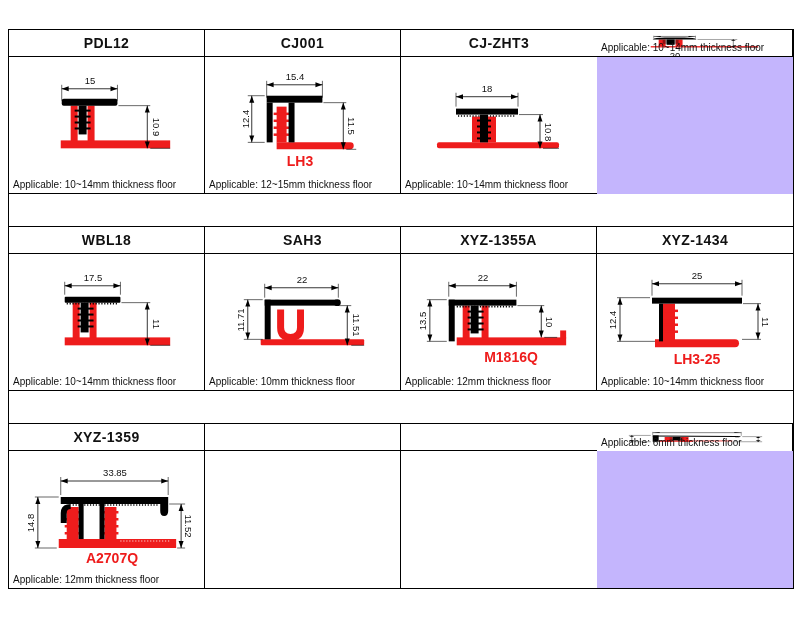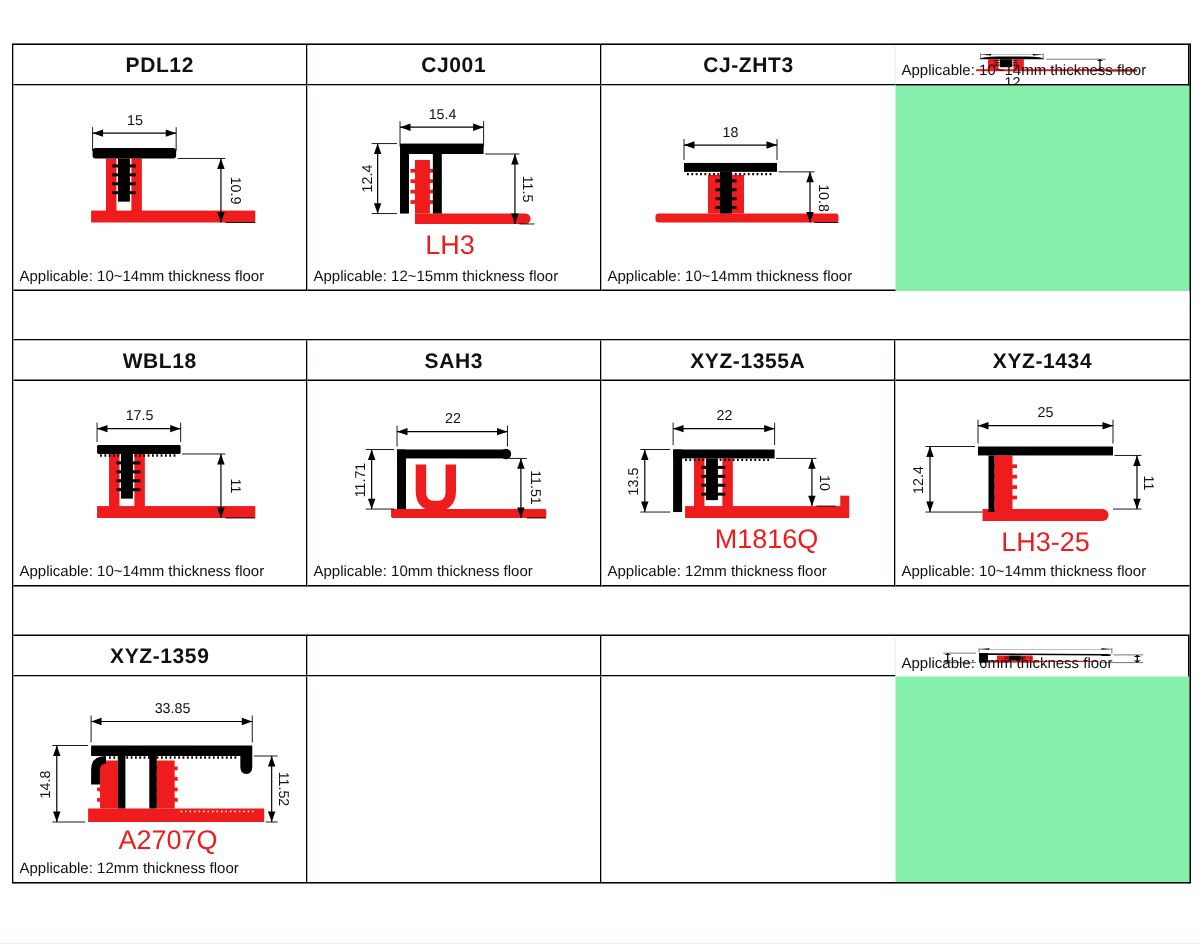--- a/index.html
+++ b/index.html
@@ -3,41 +3,41 @@
 <meta charset="utf-8">
 <style>
   html,body{margin:0;padding:0;}
   body{width:800px;height:629px;background:#fff;overflow:hidden;
        font-family:"Liberation Sans",sans-serif;color:#111;}
   :root{--red:#ee1c1c;--blk:#000;}
   .sheet{position:relative;width:800px;height:629px;background:#fff;}
   .grid{position:absolute;left:8px;top:29px;width:786px;
         display:grid;grid-template-columns:repeat(4,1fr);
         grid-template-rows:27px 137px 33px 27px 137px 33px 27px 137px;
-        border:1.6px solid #000;box-sizing:border-box;background:#86efac;}
+        border:1.6px solid #000;box-sizing:border-box;background:#c4b5fd;}
   .hc,.cc{border-right:1.4px solid #000;border-bottom:1.4px solid #000;
           box-sizing:border-box;position:relative;overflow:hidden;background:#fff;}
   .lastcol{border-right:none;}
   .nob{border-bottom:none;}
   .sp{grid-column:1/-1;border-bottom:1.4px solid #000;box-sizing:border-box;background:#fff;}
   .hc{display:flex;align-items:center;justify-content:center;
       font-size:14px;font-weight:700;letter-spacing:.4px;}
   .draw{position:absolute;left:0;top:0;width:100%;height:100%;}
   .blk{fill:var(--blk);}
   .red{fill:var(--red);}
   .redln{stroke:var(--red);fill:none;}
   .dl{stroke:#000;stroke-width:.8;}
   .el{stroke:#000;stroke-width:.6;}
   .dot{stroke:#000;stroke-width:1.6;stroke-dasharray:1.2 1.7;fill:none;}
   .wdot{stroke:#fff;stroke-width:1;stroke-dasharray:1 2;fill:none;}
   .dim{position:absolute;font-size:9.5px;color:#111;white-space:nowrap;line-height:1;}
   .dh{transform:translateX(-50%);}
   .dvl{transform:translate(-50%,-50%) rotate(-90deg);}
   .dvr{transform:translate(-50%,-50%) rotate(90deg);}
-  .plabel{position:absolute;font-size:18px;font-weight:400;color:var(--red);
+  .plabel{position:absolute;font-size:14px;font-weight:700;color:var(--red);
           transform:translateX(-50%);white-space:nowrap;line-height:1;}
   .app{position:absolute;left:4px;bottom:3px;font-size:10px;color:#111;white-space:nowrap;}
 </style>
 </head>
 <body style="background: rgb(255, 255, 255);">
 
 <div class="sheet">
 <div class="grid">
 
   <div class="hc">
@@ -66,21 +66,21 @@
           <rect class="blk" x="66" y="60" width="16" height="2"></rect>
           <rect class="blk" x="66" y="66" width="16" height="2"></rect>
           <rect class="blk" x="66" y="72" width="16" height="2"></rect>
       <line class="el" x1="57" y1="46" x2="57" y2="30"></line>
           <line class="el" x1="99" y1="46" x2="99" y2="30"></line>
       <line class="dl" x1="57" y1="34" x2="99" y2="34" marker-start="url(#m1)" marker-end="url(#m1)"></line>
       <line class="el" x1="101" y1="50" x2="141" y2="50"></line>
           <line class="el" x1="162" y1="92" x2="141" y2="92"></line>
       <line class="dl" x1="137" y1="50" x2="137" y2="92" marker-start="url(#m1)" marker-end="url(#m1)"></line>
     </svg>
-    <span class="dim dh" style="left:78px;top:21px">12</span>
+    <span class="dim dh" style="left:78px;top:21px">20</span>
     <span class="dim dvr" style="left:145px;top:71px">10.9</span>
     <span class="app">Applicable: 10~14mm thickness floor</span>
   </div>
 
   <div class="cc">
     <svg class="draw" viewBox="0 0 196 137" preserveAspectRatio="none">
       <defs>
             <marker id="m2" markerUnits="userSpaceOnUse" markerWidth="8" markerHeight="6" refX="7.5" refY="3" orient="auto-start-reverse">
               <path d="M.5,.5 L7.5,3 L.5,5.5 Z" fill="#000"></path>
             </marker>

